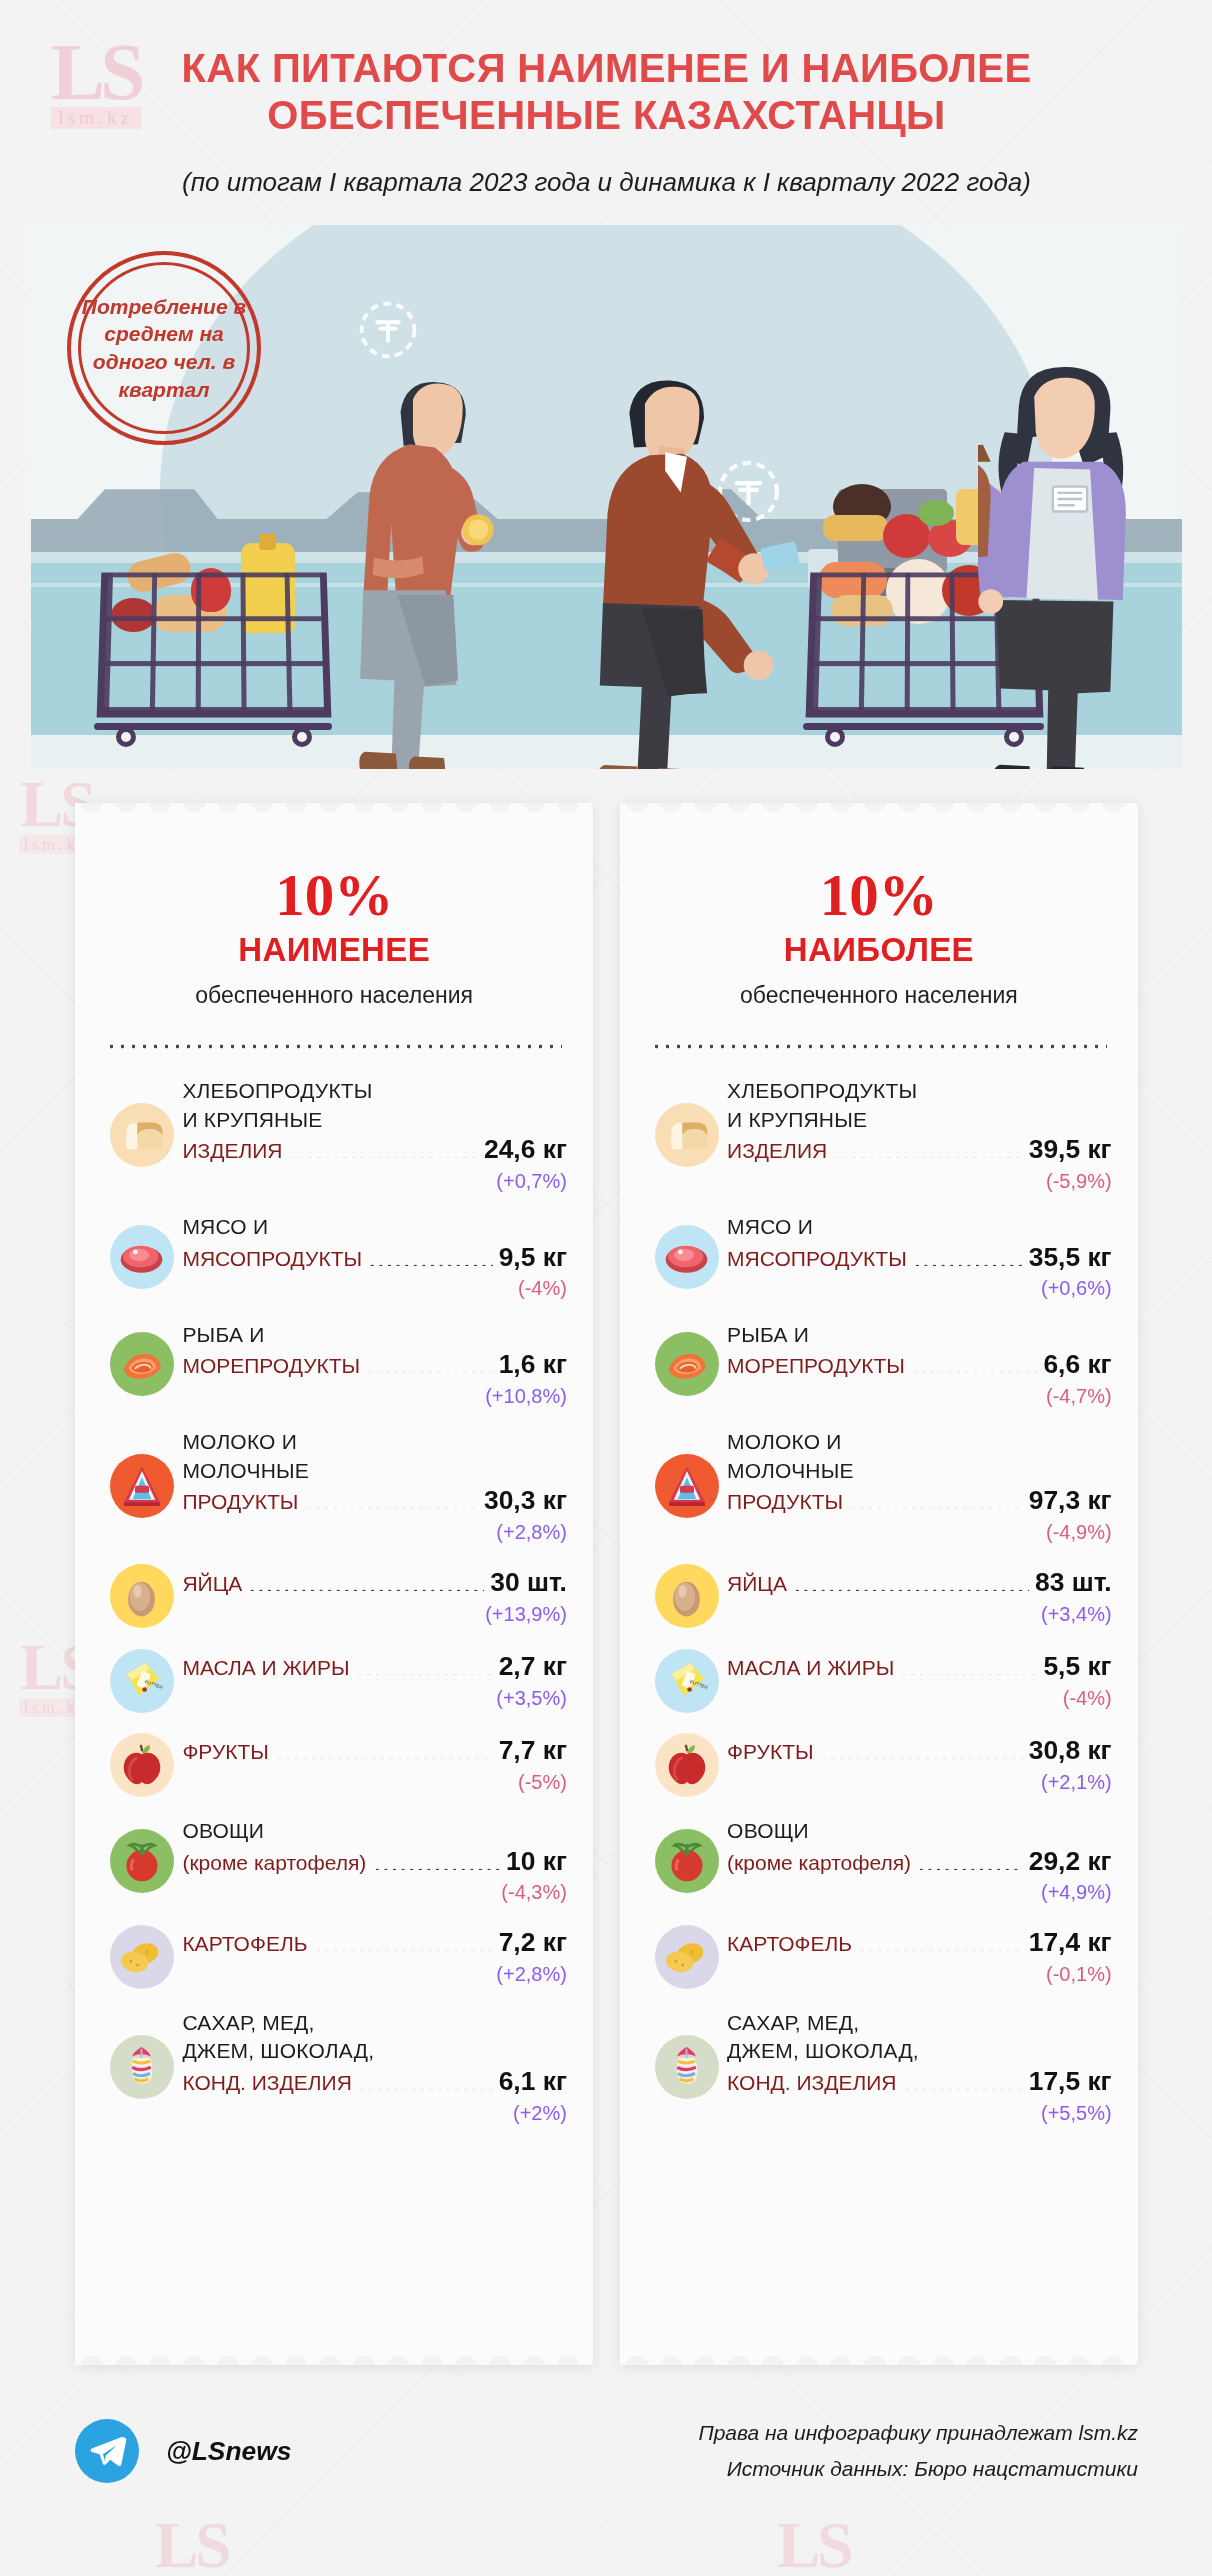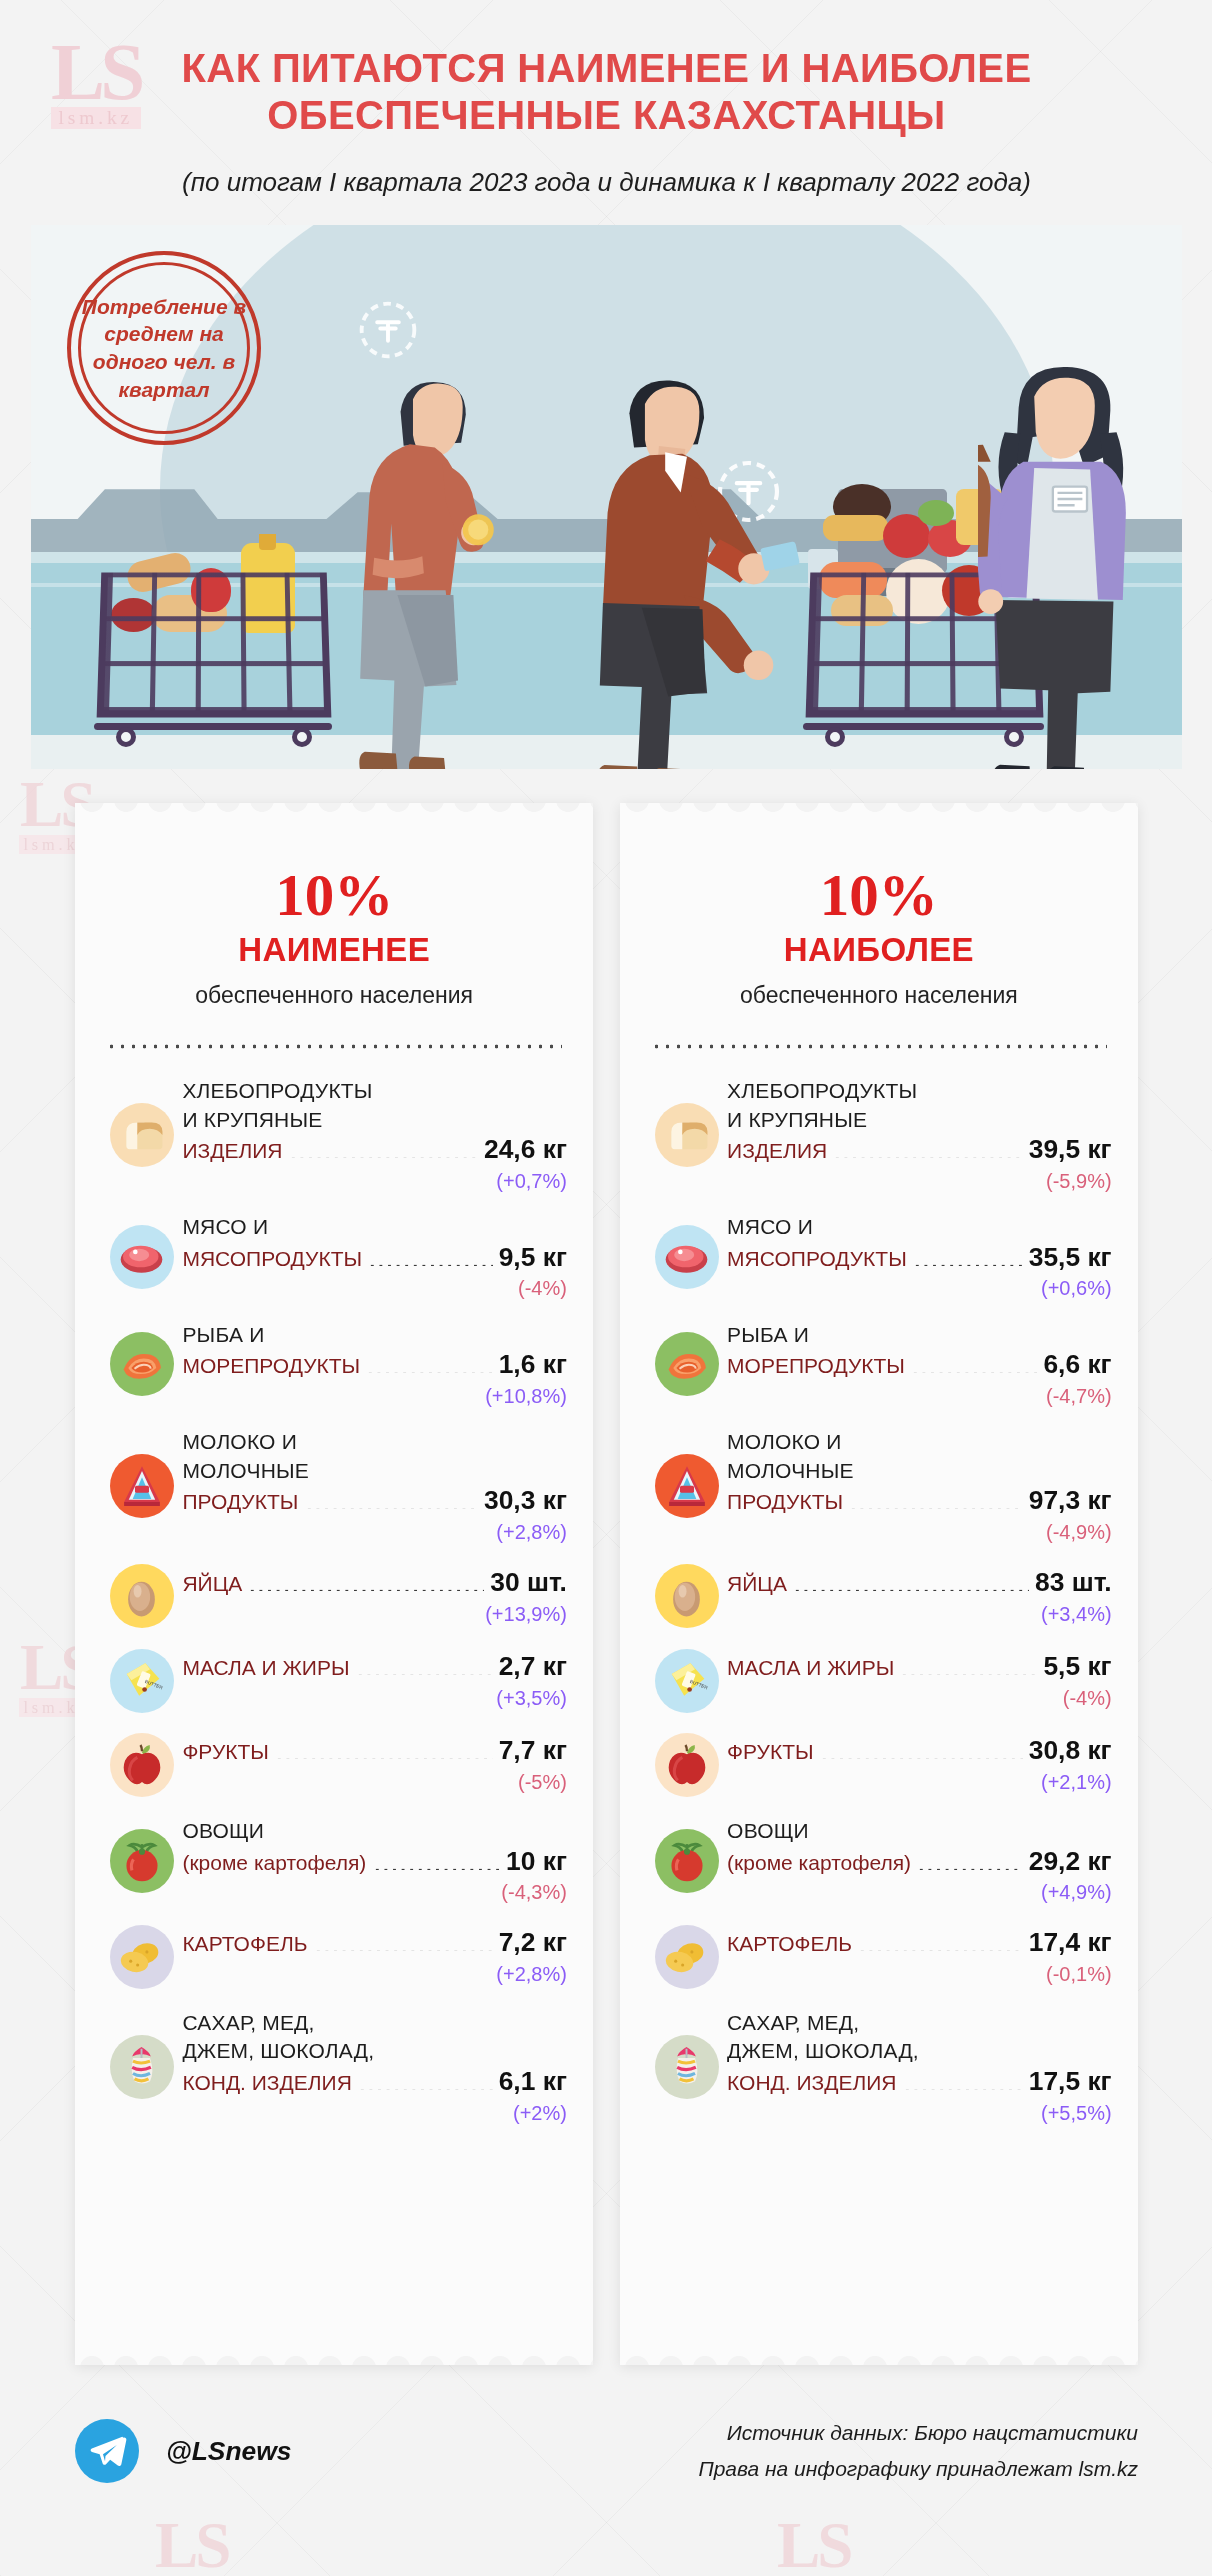--- a/index.html
+++ b/index.html
@@ -802,18 +802,18 @@
   <footer class="footer">
     <div class="tg">
       <div class="tg-icon">
         <svg width="40" height="40" viewBox="0 0 24 24" aria-hidden="true">
           <path d="M21.2 3.4 2.9 10.5c-1 .4-1 1.8.1 2.1l4.6 1.4 1.8 5.5c.3.9 1.4 1.1 2 .4l2.5-2.6 4.6 3.4c.8.6 1.9.2 2.1-.8l3-14.5c.2-1-.8-1.8-1.8-1.4zM9.6 14l8.3-5.6-6.8 6.6-.3 3.2-1.2-4.2z" fill="#ffffff"></path>
         </svg>
       </div>
       <span class="tg-handle">@LSnews</span>
     </div>
     <div class="src">
+      <div>Права на инфографику принадлежат lsm.kz</div>
       <div>Источник данных: Бюро нацстатистики</div>
-      <div>Права на инфографику принадлежат lsm.kz</div>
     </div>
   </footer>
 </div>
 
 
 </body></html>

